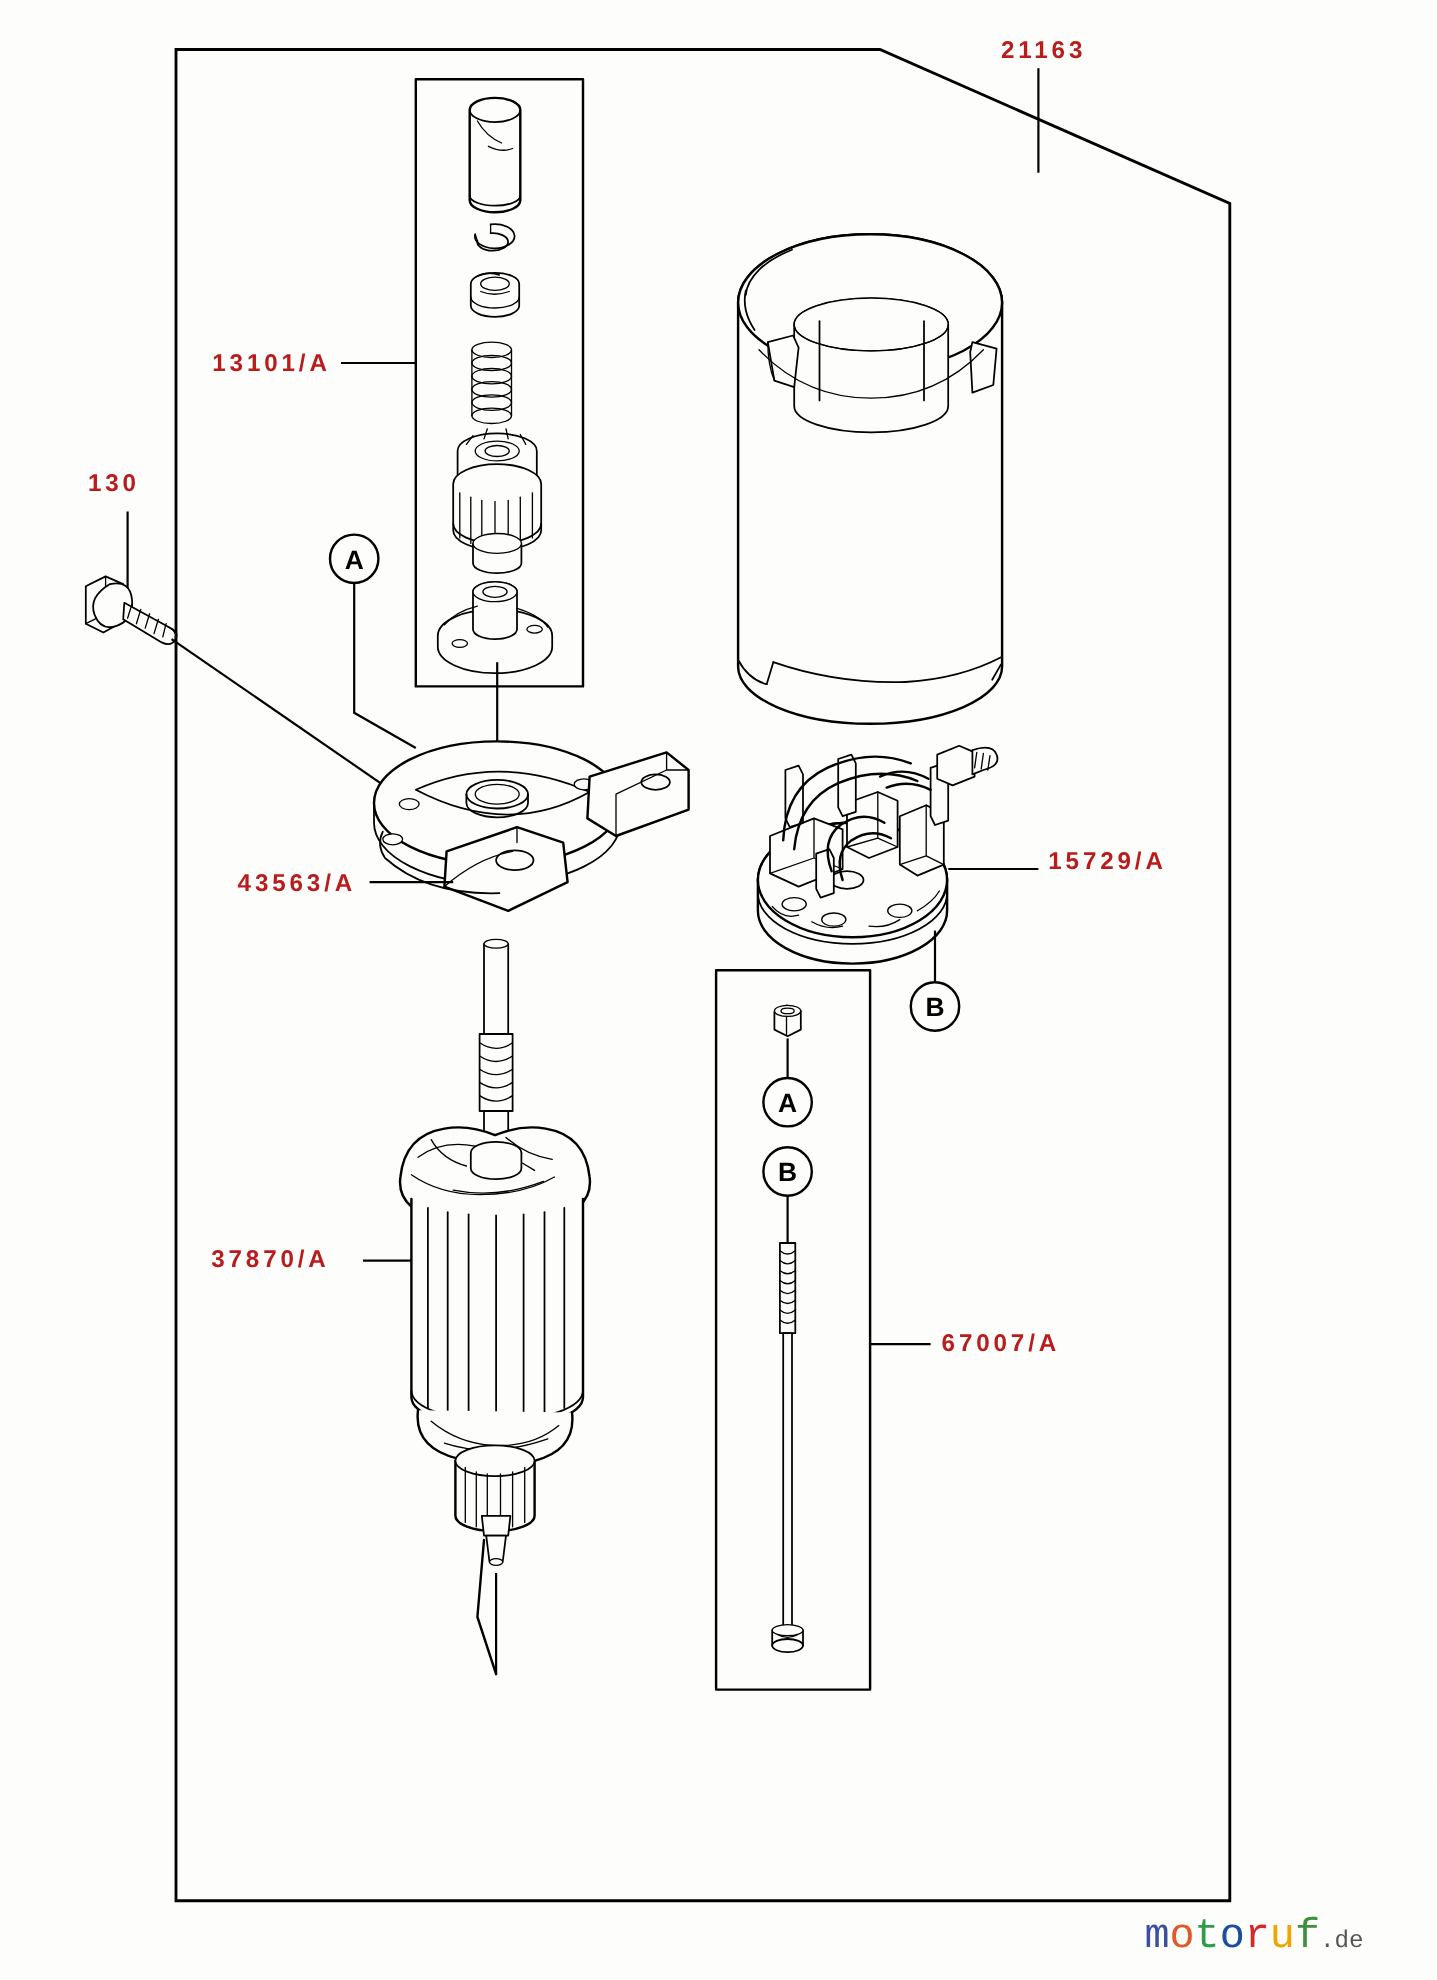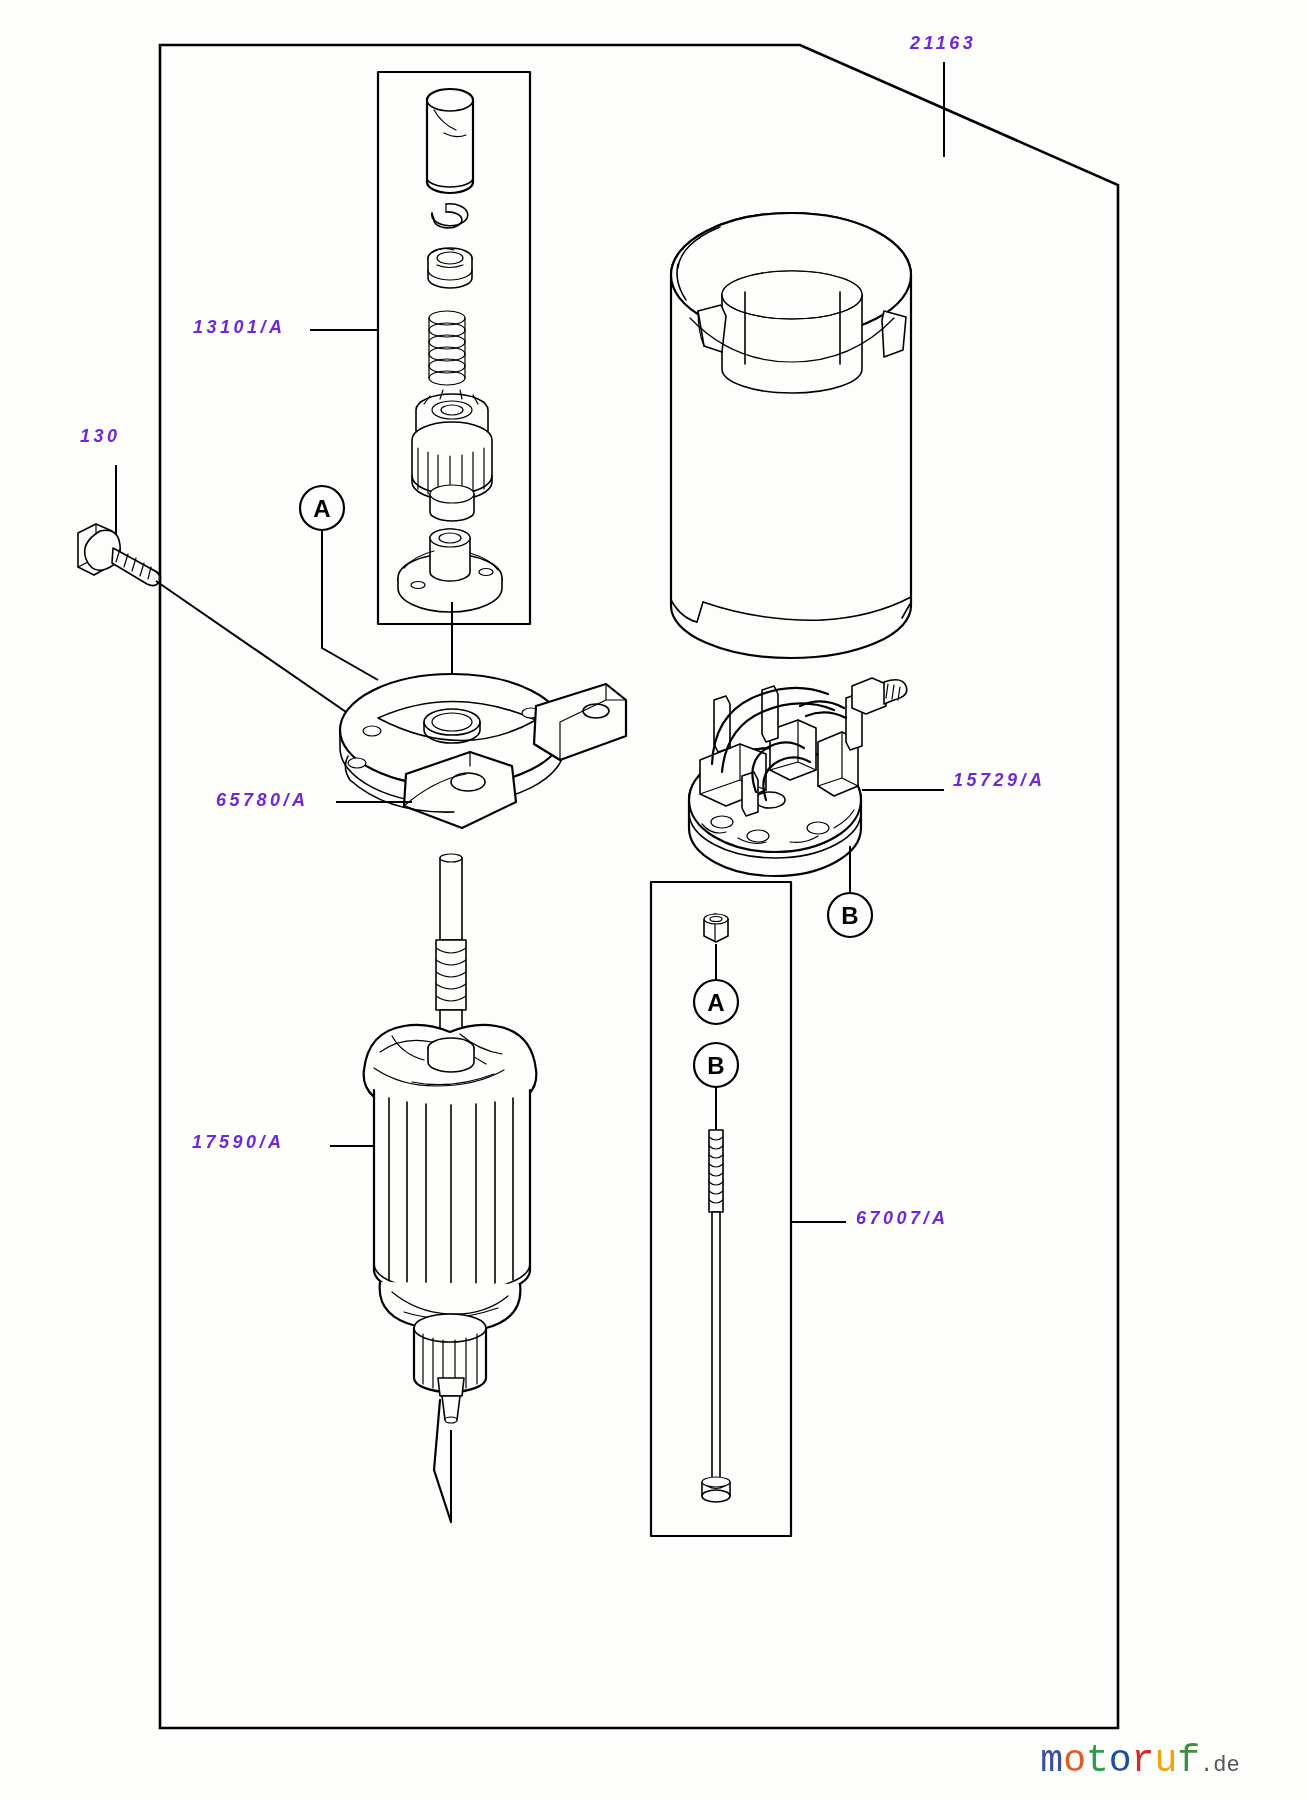--- a/index.html
+++ b/index.html
@@ -20,26 +20,25 @@
   #diagram-svg {
     position: absolute;
     left: 0;
     top: 0;
     width: 1306px;
     height: 1800px;
   }
   .lbl {
     position: absolute;
     font-family: "Liberation Sans", sans-serif;
-    font-size: 18px;
+    font-size: 22px;
     font-weight: bold;
     letter-spacing: 3.5px;
-    color: #6d28d9;
+    color: #b91c1c;
     white-space: nowrap;
-    font-style: italic;
   }
   #watermark {
     position: absolute;
     left: 1140px;
     top: 1742px;
     transform: translateX(-50%);
     font-family: Liberation Mono, monospace;
     font-size: 38px;
     white-space: nowrap;
     line-height: 1;
@@ -407,21 +406,21 @@
       <path class="hair" d="M707,1486 q9,5 18,0"></path>
       <ellipse class="hairf" cx="716" cy="1482" rx="14" ry="5"></ellipse>
     </g>
 
   </svg>
 
   <div class="lbl" style="left:910px; top:33px;">21163</div>
   <div class="lbl" style="left:193px; top:317px;">13101/A</div>
   <div class="lbl" style="left:80px; top:426px;">130</div>
   <div class="lbl" style="left:953px; top:770px;">15729/A</div>
-  <div class="lbl" style="left:216px; top:790px;">65780/A</div>
-  <div class="lbl" style="left:192px; top:1132px;">17590/A</div>
+  <div class="lbl" style="left:216px; top:790px;">43563/A</div>
+  <div class="lbl" style="left:192px; top:1132px;">37870/A</div>
   <div class="lbl" style="left:856px; top:1208px;">67007/A</div>
 
   <div id="watermark">
     <span class="m1">m</span><span class="m2">o</span><span class="m3">t</span><span class="m4">o</span><span class="m5">r</span><span class="m6">u</span><span class="m7">f</span><span class="tld">.de</span>
   </div>
 
 </div>
 
 </body></html>

